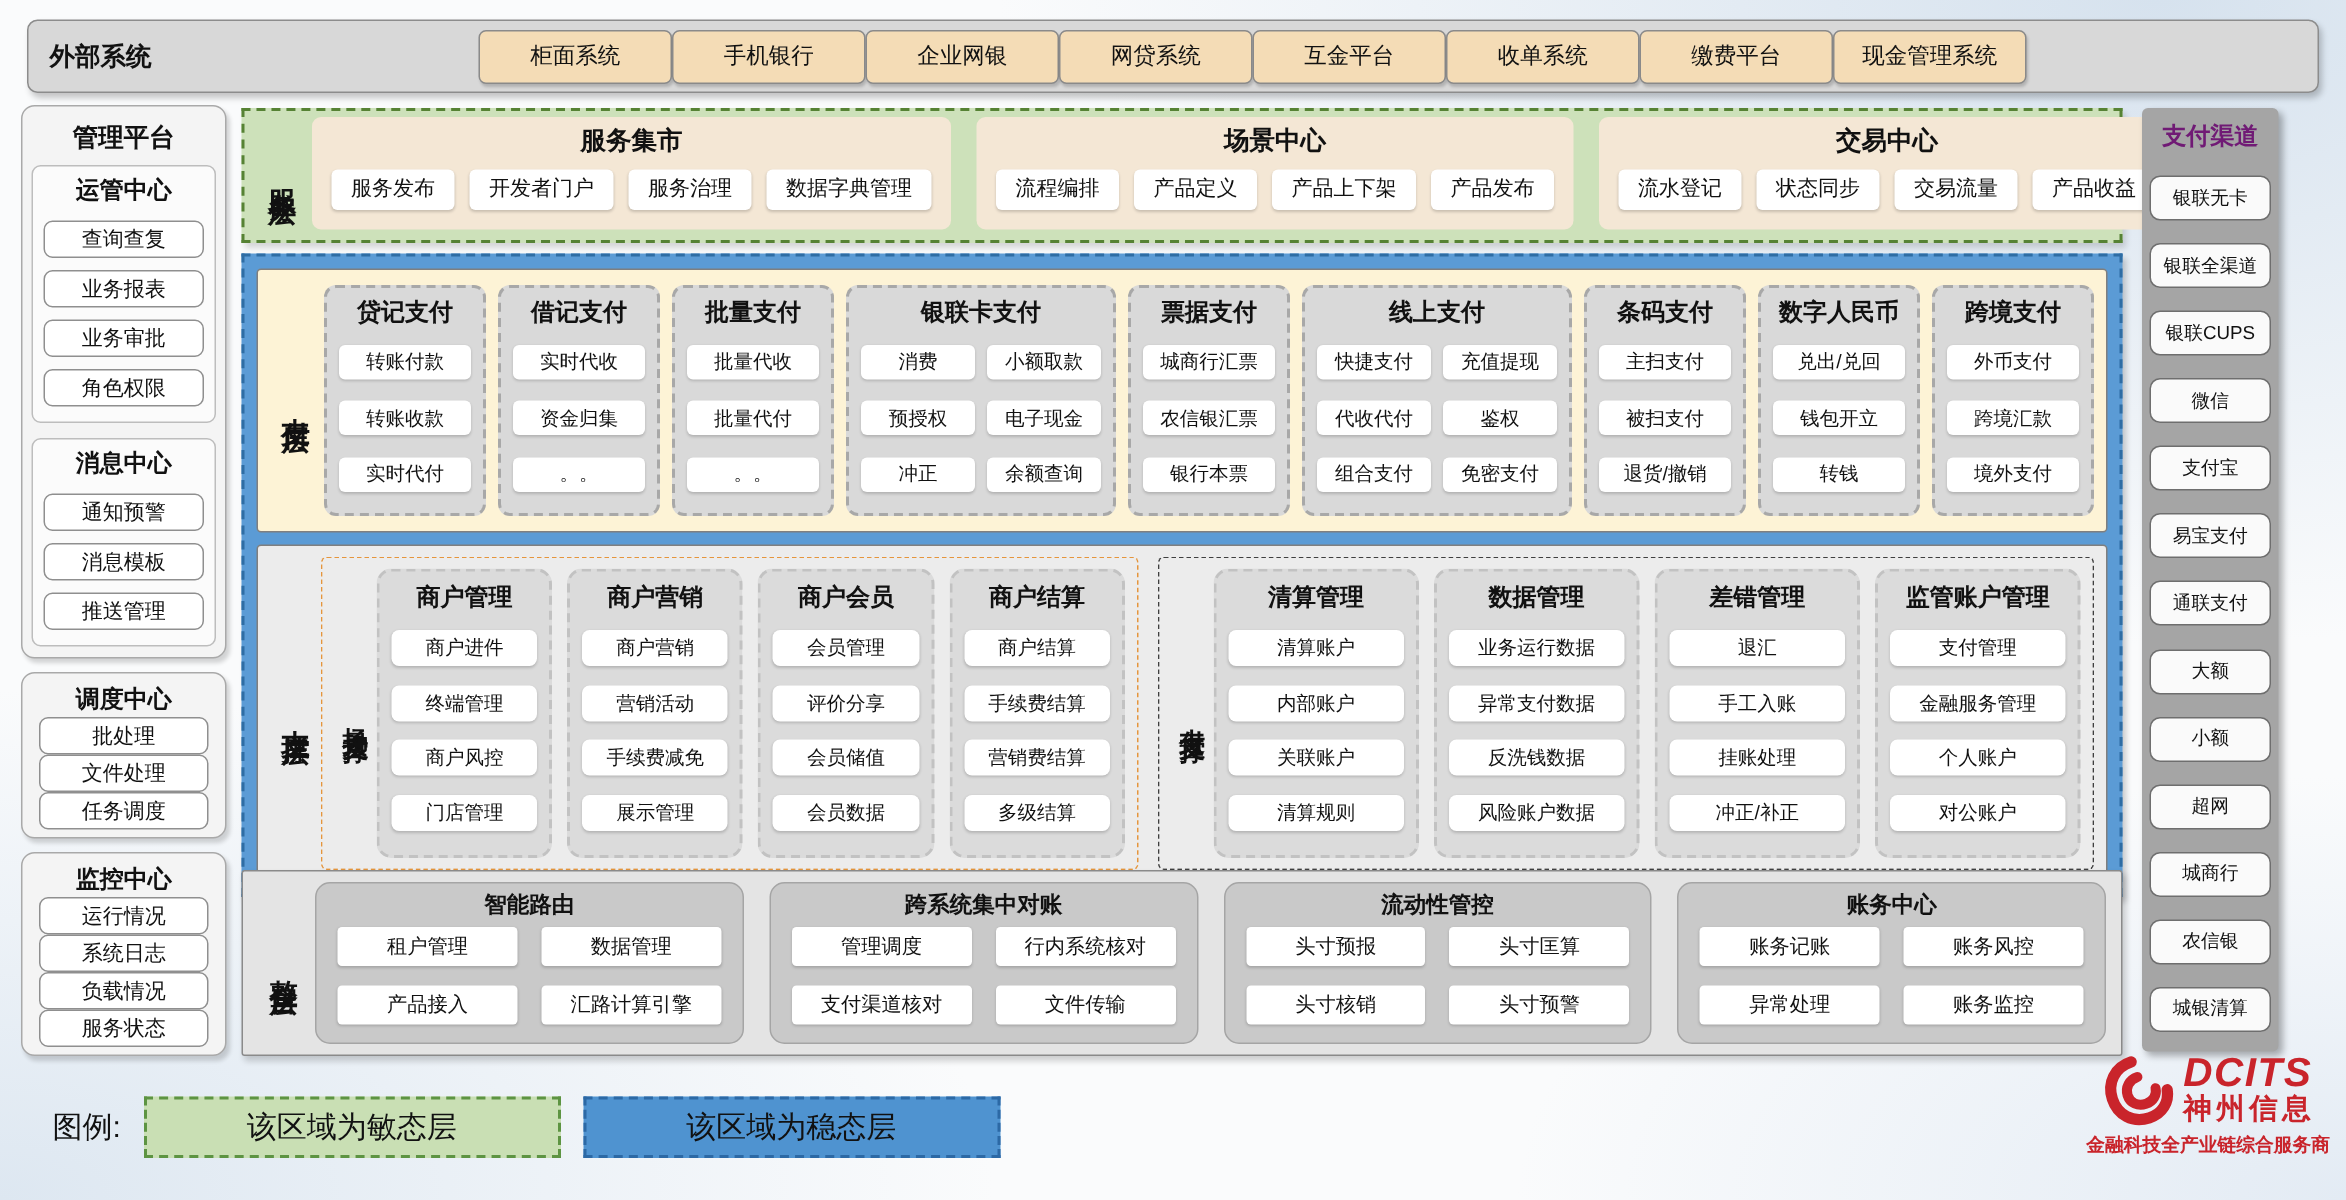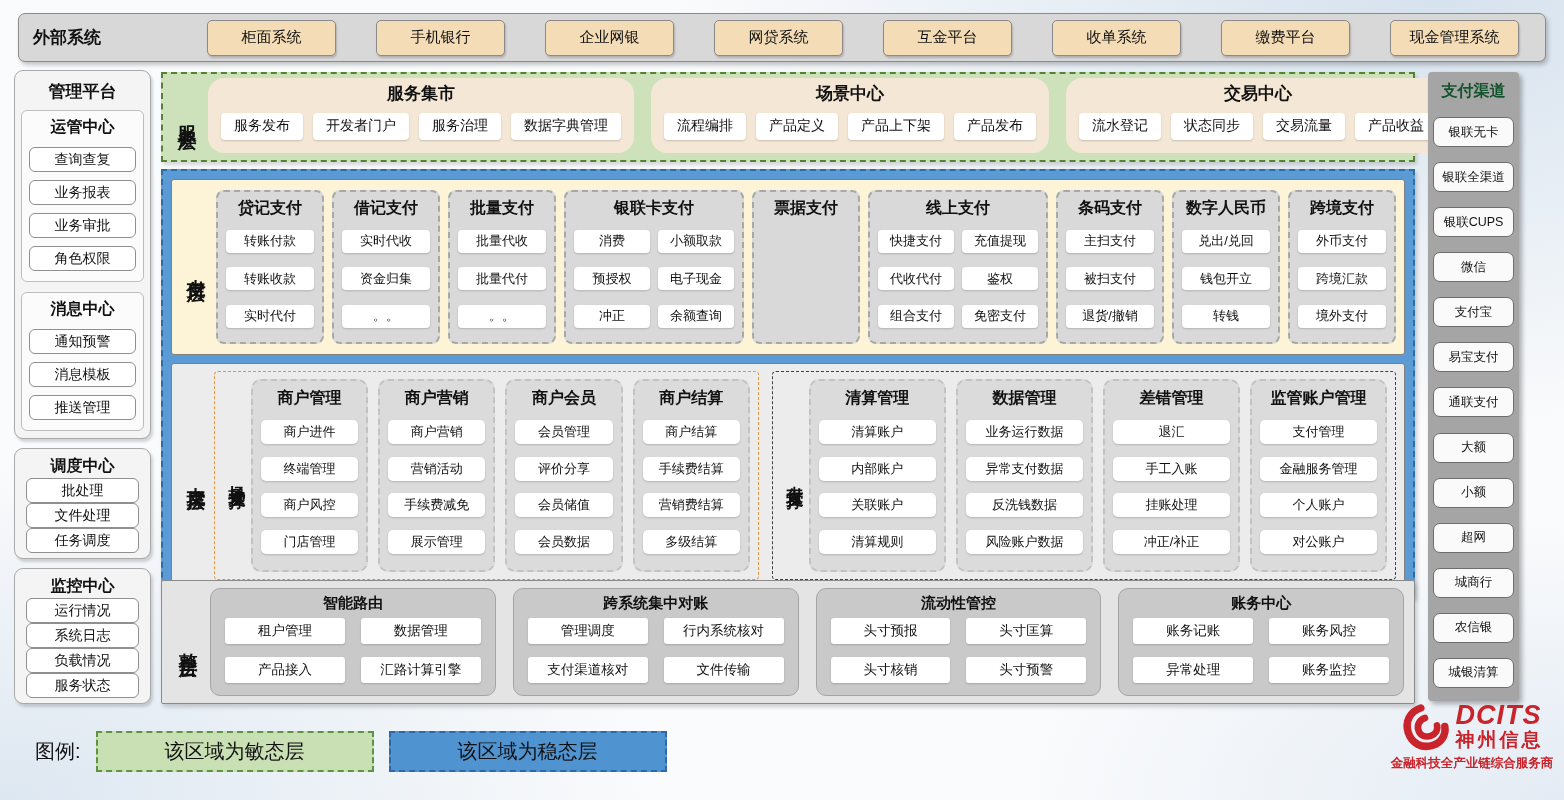--- a/index.html
+++ b/index.html
@@ -10,21 +10,21 @@
       radial-gradient(ellipse at 0% 100%, #dde7f1 0%, rgba(255,255,255,0) 30%),
       radial-gradient(ellipse at 100% 100%, #e3ebf4 0%, rgba(255,255,255,0) 25%),
       #fafbfc;}
   .abs{position:absolute;box-sizing:border-box;}
 
   
   .ext-row{left:18px;top:13px;width:1528px;height:49px;background:#d8d8d8;
     border:1.5px solid #8c8c8c;border-radius:7px;display:flex;align-items:center;
     padding:0 14px;box-shadow:2px 3px 4px rgba(0,0,0,.22);}
   .ext-label{width:106px;font-weight:bold;font-size:17px;}
-  .ext-items{flex:1;display:flex;justify-content:flex-end;padding:0 12px;gap:40px;}
+  .ext-items{flex:1;display:flex;justify-content:center;padding:0 12px;}
   .ext-btn{width:127px;height:34px;background:#f4dcb6;border:1px solid #8a8a8a;border-radius:5px;
     font-size:15px;display:flex;align-items:center;justify-content:center;white-space:nowrap;
     box-shadow:1px 2px 2px rgba(0,0,0,.18);}
 
   
   .mgmt{left:14px;top:70px;width:137px;height:631px;display:flex;flex-direction:column;gap:9px;}
   .mgmt-box{background:#f4f4f4;border:1.5px solid #a9a9a9;border-radius:9px;
     box-shadow:2px 3px 3px rgba(0,0,0,.16);padding:5px 6px;box-sizing:border-box;}
   .mgmt-title{text-align:center;font-weight:bold;font-size:17px;padding:4px 0 7px;}
   .mgmt-section{background:#fbfbfb;border:1px solid #bdbdbd;border-radius:6px;
@@ -45,21 +45,21 @@
 
   
   .chip{background:#fff;border-radius:4px;display:flex;align-items:center;justify-content:center;
     font-size:13px;white-space:nowrap;min-height:23px;padding:0 7px;box-shadow:0 1px 2px rgba(0,0,0,.18);}
 
   
   .service{left:161px;top:72px;width:1254px;height:90px;background:#cde1ba;
     border:2.5px dashed #568234;display:flex;padding:4px 10px 7px 8px;
     box-shadow:2px 3px 4px rgba(0,0,0,.15);}
   .svc-groups{flex:1;display:flex;gap:17px;margin-left:5px;}
-  .svc-group{flex:1;background:#f4e7d5;border-radius:16px;padding:2px 10px 8px;display:flex;flex-direction:column;}
+  .svc-group{flex:1;background:#f4e7d5;border-radius:6px;padding:2px 10px 8px;display:flex;flex-direction:column;}
   .svc-title{text-align:center;font-weight:bold;font-size:17px;padding:2px 0;}
   .svc-items{flex:1;display:flex;align-items:center;justify-content:space-between;gap:10px;padding:0 3px;}
   .svc-items .chip{height:27px;padding:0 13px;font-size:14px;}
 
   
   .stable{left:161px;top:169px;width:1254px;height:429px;background:#5b9bd5;
     border:2.5px dashed #2e6da4;padding:8px;display:flex;flex-direction:column;gap:8px;
     box-shadow:2px 3px 4px rgba(0,0,0,.2);}
   .pay-panel{flex:0 0 166px;background:#fdf3d6;border:1.5px solid #7f7f7f;border-radius:3px;
     display:flex;padding:4px 8px;}
@@ -93,21 +93,21 @@
   .int-group{flex:1;background:#c9c9c9;border:1px solid #a5a5a5;border-radius:10px;
     padding:1px 14px 9px;display:flex;flex-direction:column;}
   .int-title{text-align:center;font-weight:bold;font-size:15px;padding:4px 0 2px;}
   .int-items{flex:1;display:grid;grid-template-columns:1fr 1fr;gap:9px 16px;align-content:space-evenly;}
   .int-items .chip{border-radius:3px;font-size:13.5px;height:26px;}
 
   
   .channels{left:1428px;top:72px;width:91px;height:629px;background:#a5a5a5;border-radius:4px;
     padding:9px 5px 13px;display:flex;flex-direction:column;justify-content:space-between;
     box-shadow:3px 3px 5px rgba(0,0,0,.3);}
-  .ch-title{color:#14532d;font-weight:bold;font-size:16px;text-align:center;white-space:nowrap;}
+  .ch-title{color:#701a75;font-weight:bold;font-size:16px;text-align:center;white-space:nowrap;}
   .ch-btn{height:28px;background:#fafafa;border:1px solid #6e6e6e;border-radius:7px;
     display:flex;align-items:center;justify-content:center;font-size:12.5px;white-space:nowrap;}
 
   
   .legend{left:35px;top:731px;display:flex;align-items:center;gap:15px;}
   .legend-label{font-size:20px;}
   .legend-box{width:278px;height:41px;display:flex;align-items:center;justify-content:center;
     font-size:20px;box-sizing:border-box;}
   .legend-green{background:#c9dfb4;border:2px dashed #5d9442;}
   .legend-blue{background:#4f93d0;border:2.5px dashed #2c69a5;}
@@ -247,20 +247,25 @@
             <div class="chip">消费</div>
               <div class="chip">小额取款</div>
               <div class="chip">预授权</div>
               <div class="chip">电子现金</div>
               <div class="chip">冲正</div>
               <div class="chip">余额查询</div>
           </div>
         </div>
           <div class="pay-col" data-cols="1">
           <div class="col-title">票据支付</div>
+          <div class="col-items">
+            <div class="chip">城商行汇票</div>
+              <div class="chip">农信银汇票</div>
+              <div class="chip">银行本票</div>
+          </div>
         </div>
           <div class="pay-col" data-cols="2">
           <div class="col-title">线上支付</div>
           <div class="col-items">
             <div class="chip">快捷支付</div>
               <div class="chip">充值提现</div>
               <div class="chip">代收代付</div>
               <div class="chip">鉴权</div>
               <div class="chip">组合支付</div>
               <div class="chip">免密支付</div>

